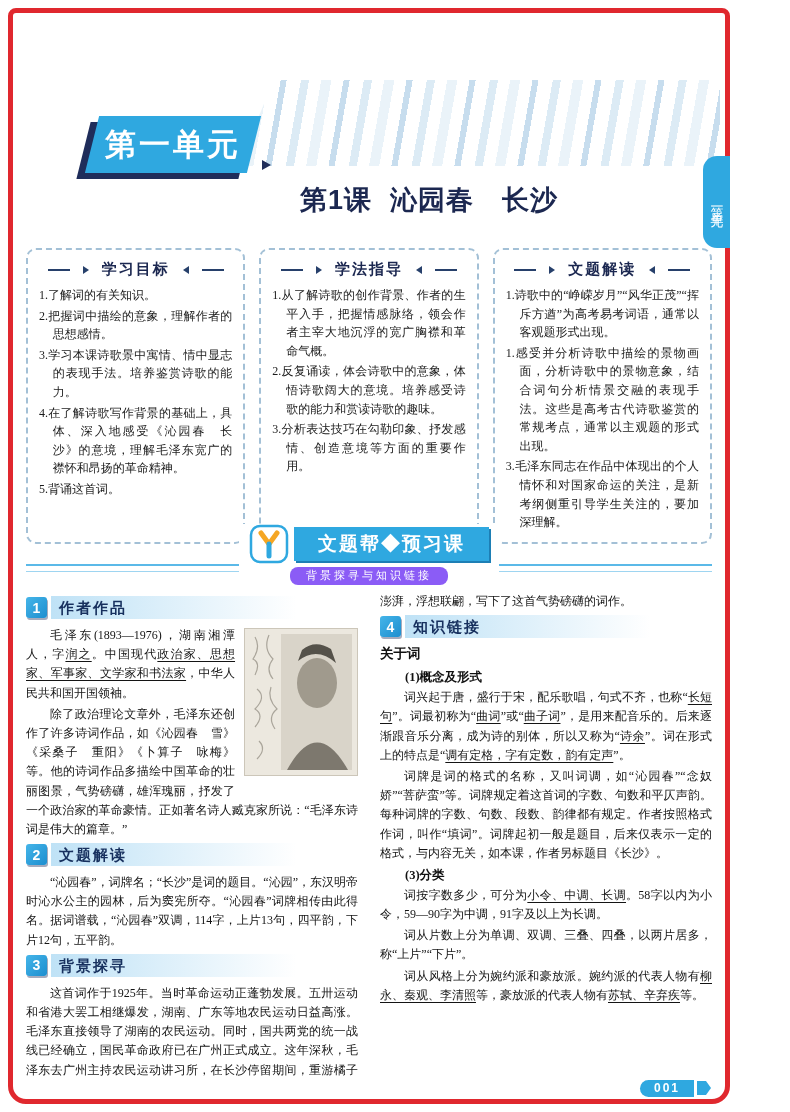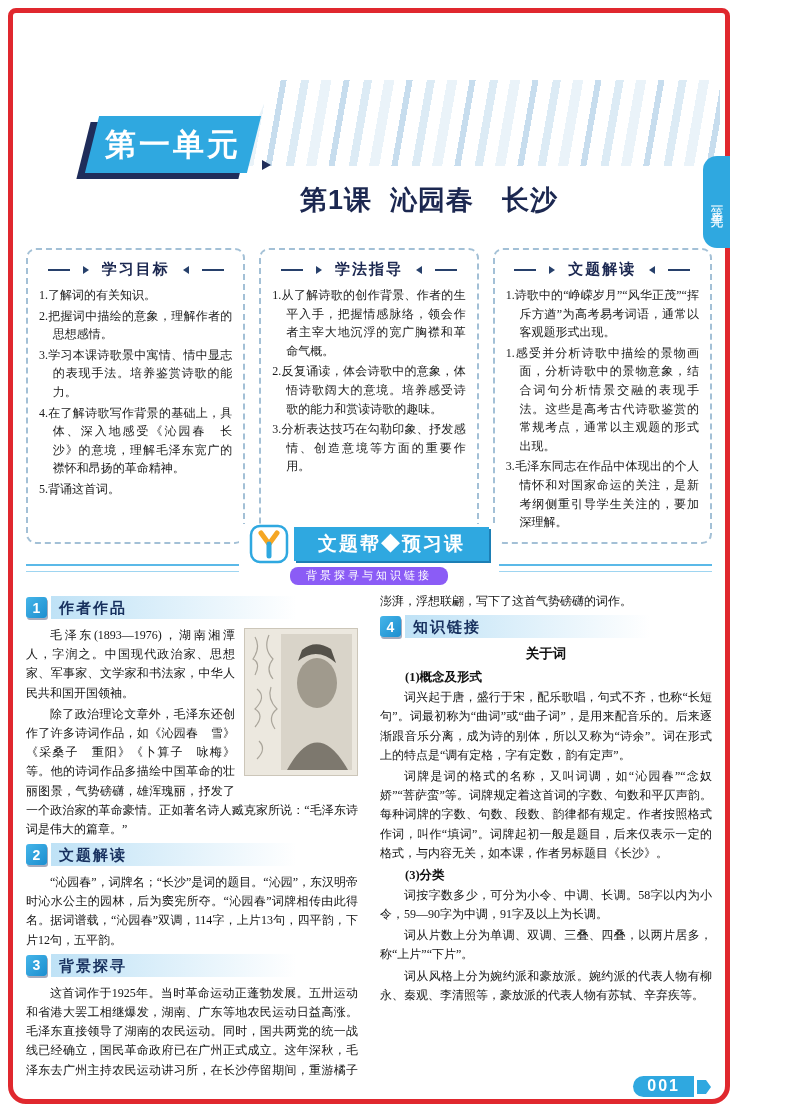--- a/index.html
+++ b/index.html
@@ -53,29 +53,29 @@
   .col{flex:1;overflow:hidden;}
   .sec-h{display:flex;align-items:center;height:23px;margin:4px 0 7px;}
   .sec-num{width:21px;height:21px;flex:none;background:linear-gradient(135deg,#45b5e9,#1c8ecf);color:#fff;
     font-family:"Liberation Sans",sans-serif;font-weight:bold;font-size:14px;display:flex;align-items:center;justify-content:center;
     border-radius:3px;box-shadow:1px 2px 0 rgba(31,45,90,.4);}
   .sec-t{flex:1;margin-left:4px;background:linear-gradient(90deg,#bfe2f6,rgba(255,255,255,0) 80%);
     color:#17305e;font-family:"Liberation Sans",sans-serif;font-weight:bold;font-size:15px;letter-spacing:2px;
     padding:2px 10px 2px 8px;line-height:19px;}
   .p{margin:0 0 2px;font-size:12px;line-height:1.6;text-align:justify;text-indent:2em;color:#141414;}
   .p.noind{text-indent:0;}
-  .u{text-decoration-thickness:1px;text-underline-offset:3px;}
-  .center-h{text-align:center;font-weight:bold;font-size:13.5px;margin:2px 0 4px;color:#111;}
+  .u{text-decoration:underline;text-decoration-thickness:1px;text-underline-offset:3px;}
+  .center-h{font-weight:bold;font-size:13.5px;margin:2px 0 4px;color:#111;}
   .sub-h{font-weight:bold;font-size:12.5px;line-height:1.6;text-indent:2em;margin:2px 0 1px;color:#111;}
   .photo{float:right;width:112px;height:146px;margin:2px 0 6px 9px;border:1px solid #ccc6b9;background:#ece8df;}
 
   
   .page-num{position:absolute;right:26px;bottom:15px;display:flex;align-items:center;gap:2px;z-index:3;}
   .pn-text{background:#2fa8e0;color:#fff;font-family:"Liberation Sans",sans-serif;font-weight:bold;
-    font-size:16px;padding:1px 14px 2px;border-radius:11px 0 0 11px;letter-spacing:2px;}
+    font-size:12px;padding:1px 14px 2px;border-radius:11px 0 0 11px;letter-spacing:2px;}
 </style>
 </head>
 <body>
 
 <div class="page">
   <div class="frame"></div>
 
   <div class="stripes"></div>
   <div class="unit-banner">
     <div class="shadow"></div>

